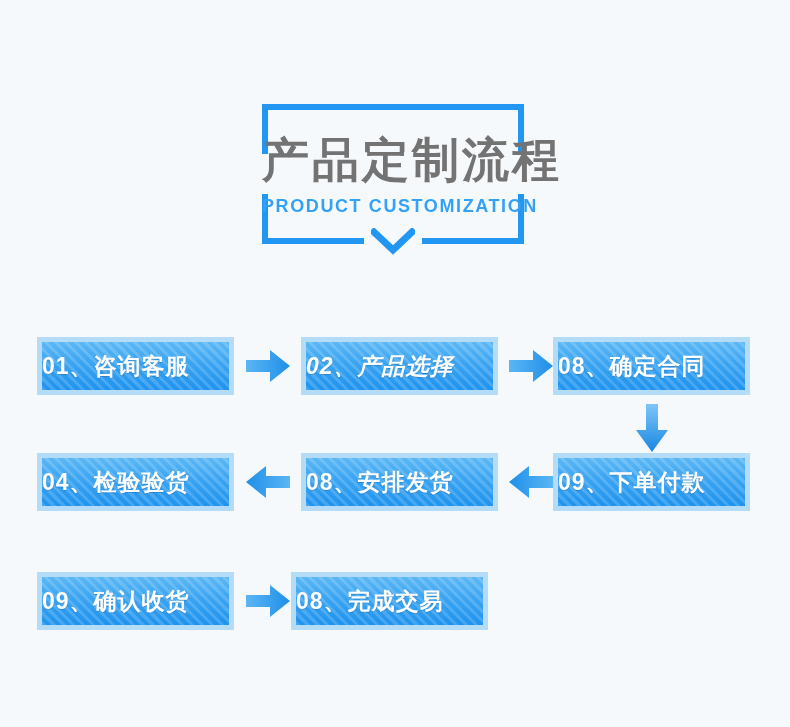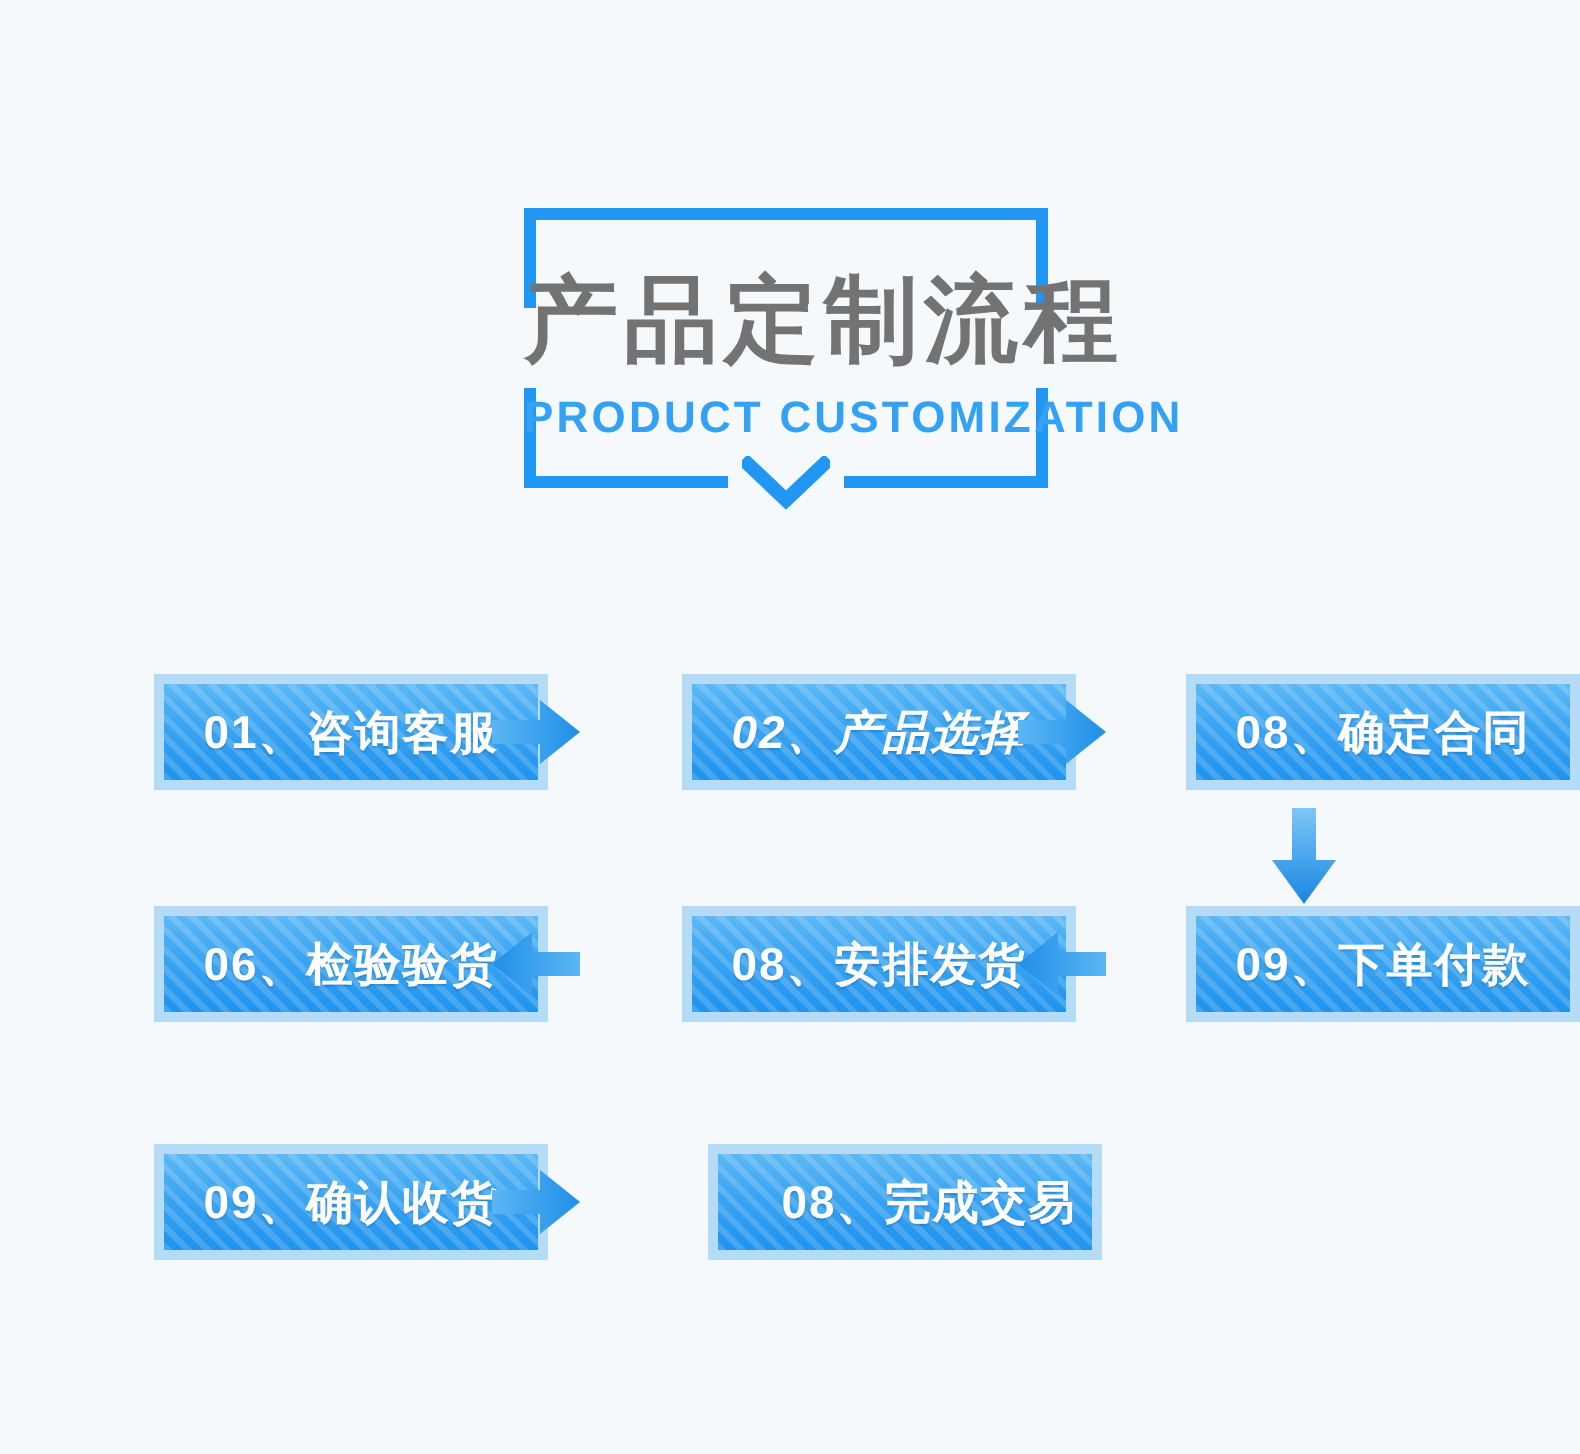--- a/index.html
+++ b/index.html
@@ -93,21 +93,21 @@
     letter-spacing: 3px;
     line-height: 1;
     white-space: nowrap;
   }
   .title-en {
     position: absolute;
     left: 0;
     top: 92px;
     width: 262px;
     text-align: center;
-    font-size: 22px;
+    font-size: 18px;
     font-weight: bold;
     color: #33a1f5;
     letter-spacing: 1.6px;
     white-space: nowrap;
   }
 
   
   .box {
     position: absolute;
     width: 197px;
@@ -118,22 +118,21 @@
     background-image: repeating-linear-gradient(
         45deg,
         rgba(255,255,255,0.16) 0px,
         rgba(255,255,255,0.16) 3px,
         rgba(255,255,255,0.00) 3px,
         rgba(255,255,255,0.00) 7px
       ),
       linear-gradient(180deg, #5cb8f5 0%, #3aa4f2 45%, #1f93ee 100%);
     display: flex;
     align-items: center;
-    justify-content: center;
-    margin-left: 40px;
+    justify-content: flex-start;
   }
   .box-label {
     color: #ffffff;
     font-size: 23px;
     font-weight: bold;
     letter-spacing: 1px;
     white-space: nowrap;
     text-shadow: 0 1px 1px rgba(0,60,120,0.25);
   }
 
@@ -179,27 +178,27 @@
   <span class="box-label">08、确定合同</span>
 </div>
 
 <div class="box" style="left:553px; top:453px;">
   <span class="box-label">09、下单付款</span>
 </div>
 <div class="box" style="left:301px; top:453px;">
   <span class="box-label">08、安排发货</span>
 </div>
 <div class="box" style="left:37px;  top:453px;">
-  <span class="box-label">06、检验验货</span>
+  <span class="box-label">04、检验验货</span>
 </div>
 
 <div class="box" style="left:37px;  top:572px;">
   <span class="box-label">09、确认收货</span>
 </div>
-<div class="box" style="left:314px; top:572px;padding-left:24px;">
+<div class="box" style="left:291px; top:572px;">
   <span class="box-label">08、完成交易</span>
 </div>
 
 <svg class="arrow" style="left:246px; top:349px;" viewBox="0 0 44 34">
   <defs>
     <linearGradient id="gr1" x1="0" y1="0" x2="1" y2="0">
       <stop offset="0%" stop-color="#5bb6f4"></stop>
       <stop offset="100%" stop-color="#1f8fe8"></stop>
     </linearGradient>
   </defs>

